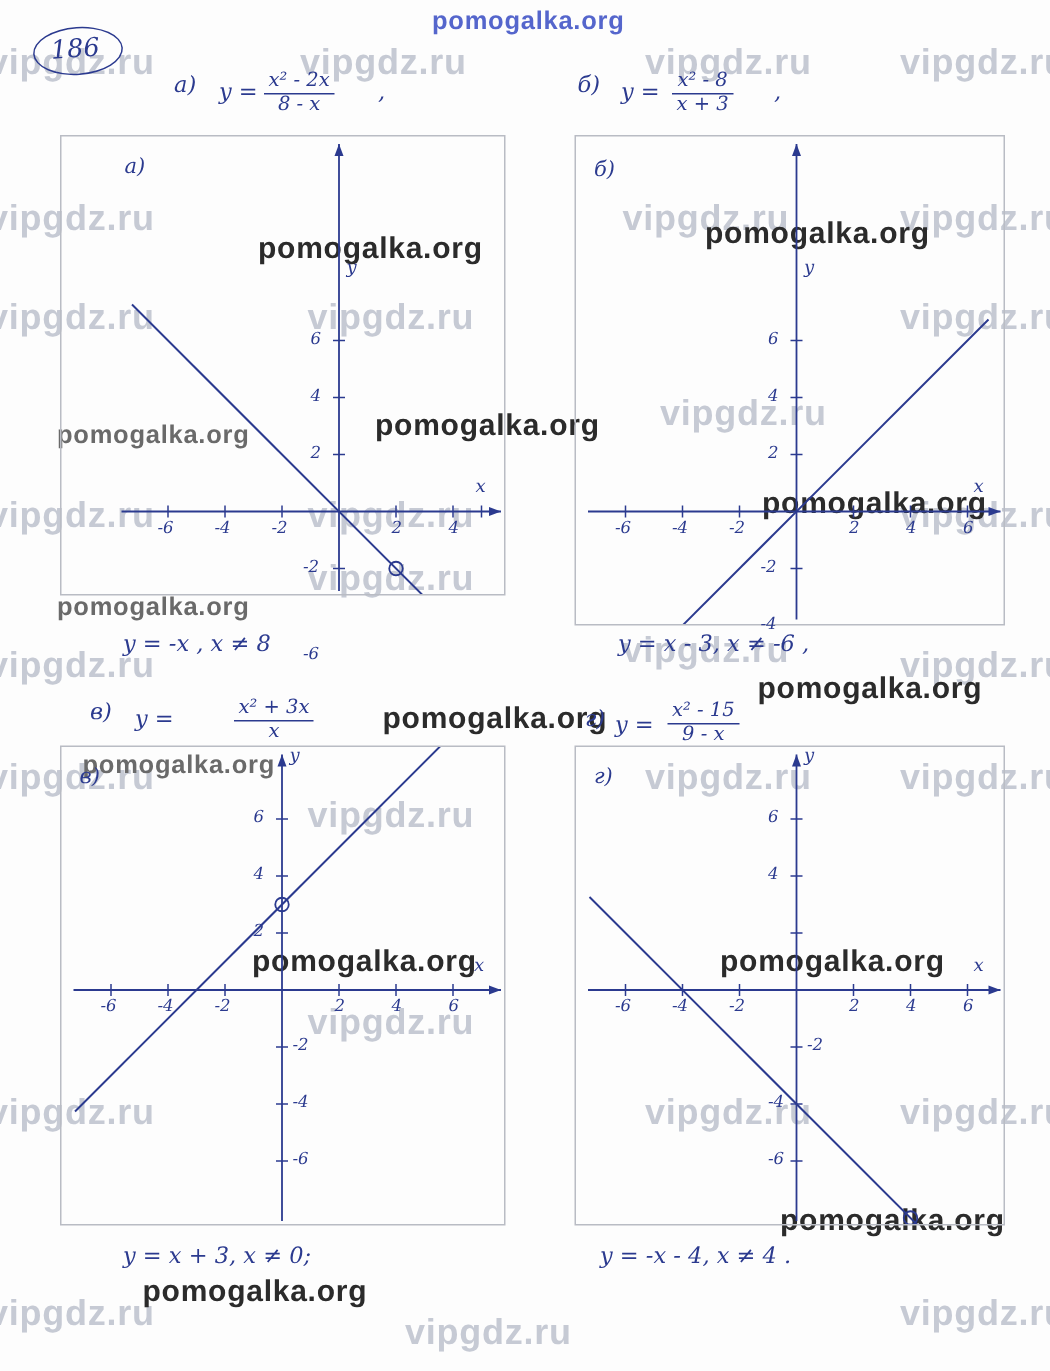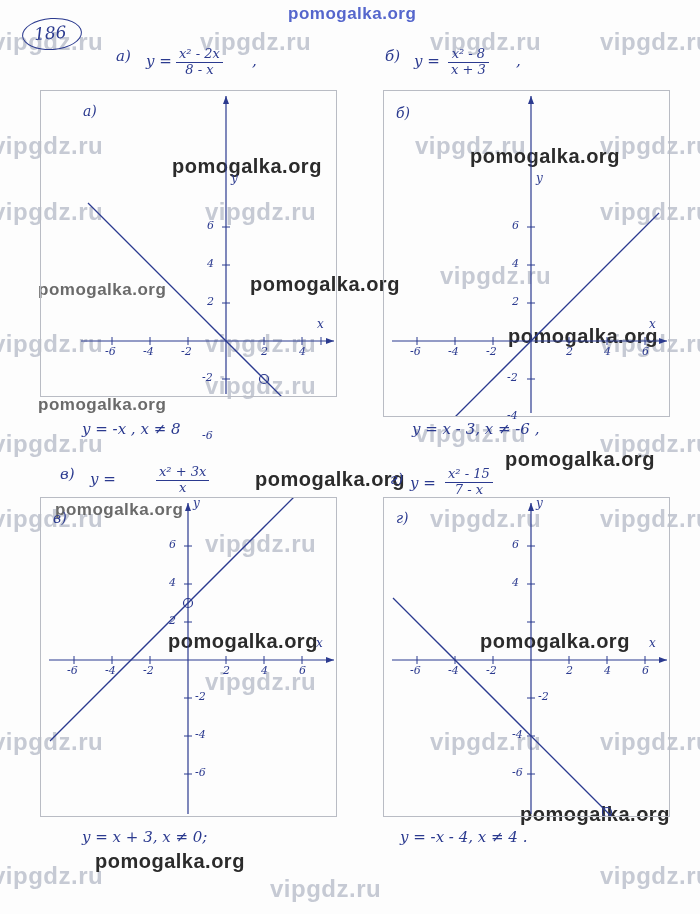--- a/index.html
+++ b/index.html
@@ -324,21 +324,21 @@
     <div class="tick-lbl" style="left:154px; top:230px;">-4</div>
     <div class="tick-lbl" style="left:154px; top:268px;">-6</div>
   </div>
   <div class="answer" style="left:82px; top:828px;">y = x + 3,  x  ≠ 0;</div>
 
   <div class="hw eqline" style="left:390px; top:470px;">г)</div>
   <div class="hw eqline" style="left:410px; top:474px;">y =</div>
   <div class="hw" style="left:445px; top:468px;">
     <span class="frac">
       <span class="num">x² - 15</span>
-      <span class="den">7 - x</span>
+      <span class="den">9 - x</span>
     </span>
   </div>
 
   <div class="panel" style="left:383px; top:497px; width:285px; height:318px;">
     <svg width="285" height="318" viewBox="0 0 285 318">
       <line x1="8" y1="162" x2="283" y2="162" stroke="#2b3a8f" stroke-width="1.2"></line>
       <polygon points="283,162 275,159 275,165" fill="#2b3a8f"></polygon>
       <line x1="147" y1="316" x2="147" y2="5" stroke="#2b3a8f" stroke-width="1.2"></line>
       <polygon points="147,5 144,13 150,13" fill="#2b3a8f"></polygon>
 

